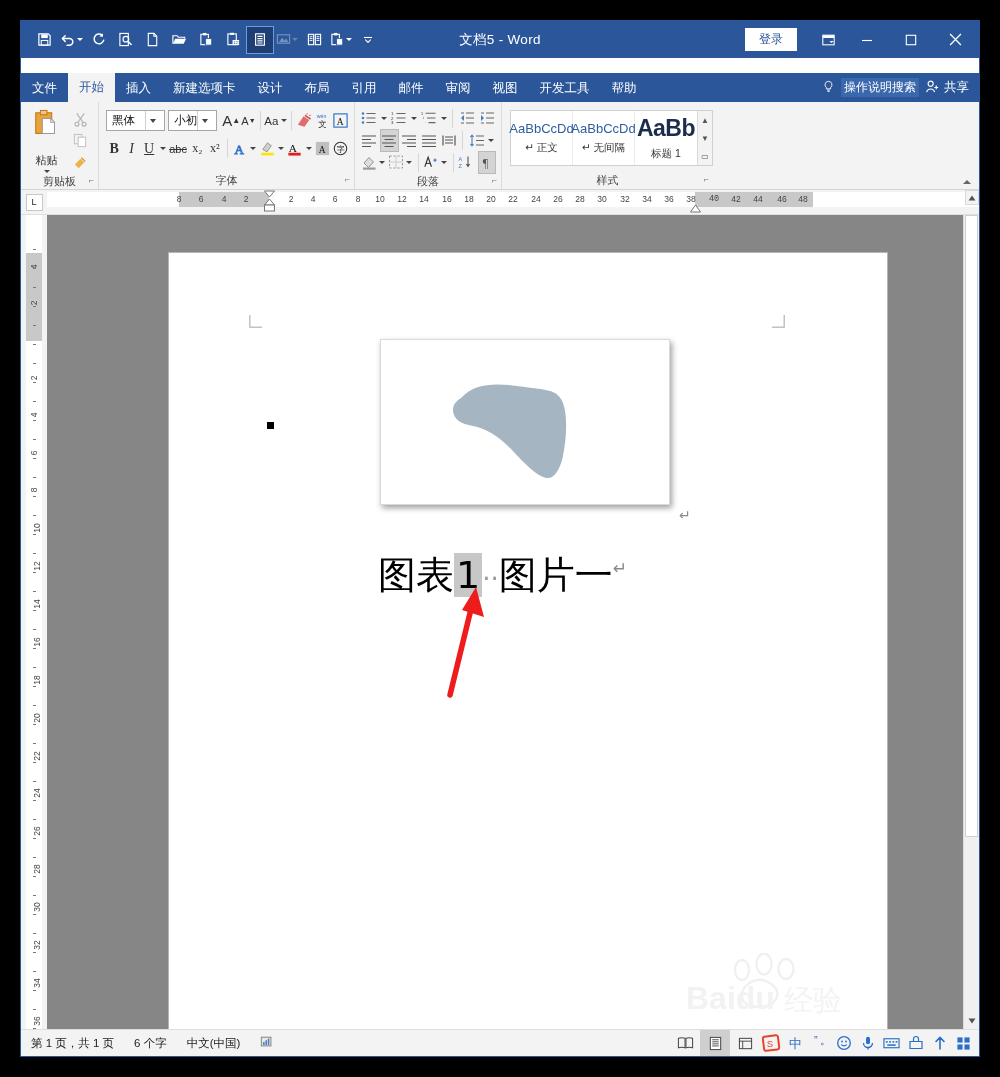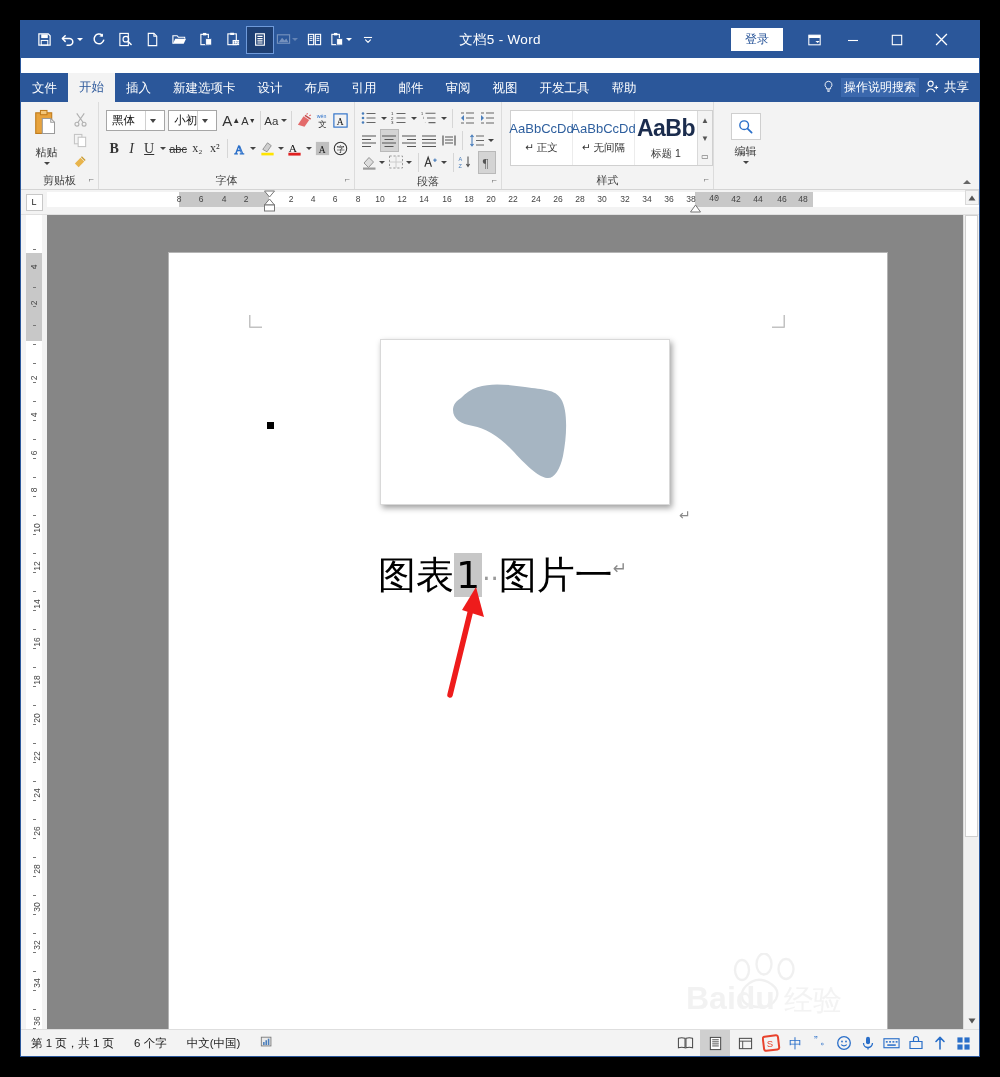--- a/index.html
+++ b/index.html
@@ -38,21 +38,21 @@
   .qat-caret {
     width: 0; height: 0; margin-left: 1px;
     border-left: 3px solid transparent; border-right: 3px solid transparent;
     border-top: 3.5px solid #fff;
   }
   .title-text {
     position: absolute; left: 0; right: 0; text-align: center;
     color: #fff; font-size: 13.5px; letter-spacing: .3px;
     pointer-events: none;
   }
-  .tb-right { margin-left: auto; display: flex; align-items: center; padding-right: 16px; }
+  .tb-right { margin-left: auto; display: flex; align-items: center; padding-right: 2px; }
   .signin {
     background: #fff; color: #2b579a; font-size: 12px;
     padding: 3px 14px; margin-right: 14px; white-space: nowrap;
   }
   .ribbon-display { width: 34px; height: 30px; display:flex; align-items:center; justify-content:center; color:#fff; }
   .wbtn {
     width: 44px; height: 34px;
     display: flex; align-items: center; justify-content: center;
     color: #fff; font-size: 14px;
   }
@@ -92,21 +92,21 @@
   }
   .dlg {
     position: absolute; right: 4px; bottom: 1px;
     font-size: 9px; color: #777;
   }
   .btn-big {
     display: flex; flex-direction: column; align-items: center;
     justify-content: flex-start; width: 44px; padding-top: 2px;
     font-size: 11px; color: #333;
   }
-  .btn-big .bl { margin-top: 4px; }
+  .btn-big .bl { margin-top: 12px; }
   .icon-col { display: flex; flex-direction: column; justify-content: space-around; padding: 2px 2px 0 2px; }
   .mini { width: 22px; height: 21px; display: flex; align-items: center; justify-content: center; }
   .row { display: flex; align-items: center; height: 25px; gap: 1px; }
   .cbox {
     display: flex; align-items: center; background: #fff;
     border: 1px solid #a6a6a6; height: 21px; font-size: 11.5px;
     color: #111; padding: 0 4px 0 5px;
   }
   .cbox .cval { flex: 1; white-space: nowrap; overflow: hidden; }
   .cbox .cdrop {
@@ -726,35 +726,20 @@
             <div>▭</div>
           </div>
         </div>
       </div>
       <div class="rlabel">
         <span>样式</span>
         <span class="dlg">⌐</span>
       </div>
     </div>
 
-    <div class="rgroup" style="width:62px">
-      <div class="rbody" style="justify-content:center;padding-top:6px">
-        <div class="btn-big">
-          <span style="border:1px solid #cfcfcf;background:#fff;width:30px;height:27px;display:flex;align-items:center;justify-content:center">
-            <svg width="17" height="17" viewBox="0 0 18 18">
-                <circle cx="7.6" cy="7.6" r="4.6" fill="none" stroke="#2a6fc9" stroke-width="1.5"></circle>
-                <path d="M11.2 11.2 L15.5 15.5" stroke="#2a6fc9" stroke-width="1.8" stroke-linecap="round"></path>
-              </svg>
-          </span>
-          <span class="bl">编辑</span>
-          <span class="caret-dn sm" style="margin-top:2px"></span>
-        </div>
-      </div>
-      <div class="rlabel"></div>
-    </div>
 
     <div style="margin-left:auto;display:flex;align-items:flex-end;padding:0 8px 5px 0">
       <span class="caret-up-gray"></span>
     </div>
   </div>
 
   <div class="hruler-wrap">
     <div class="tabstop">
       <span class="mk">L</span>
     </div>

